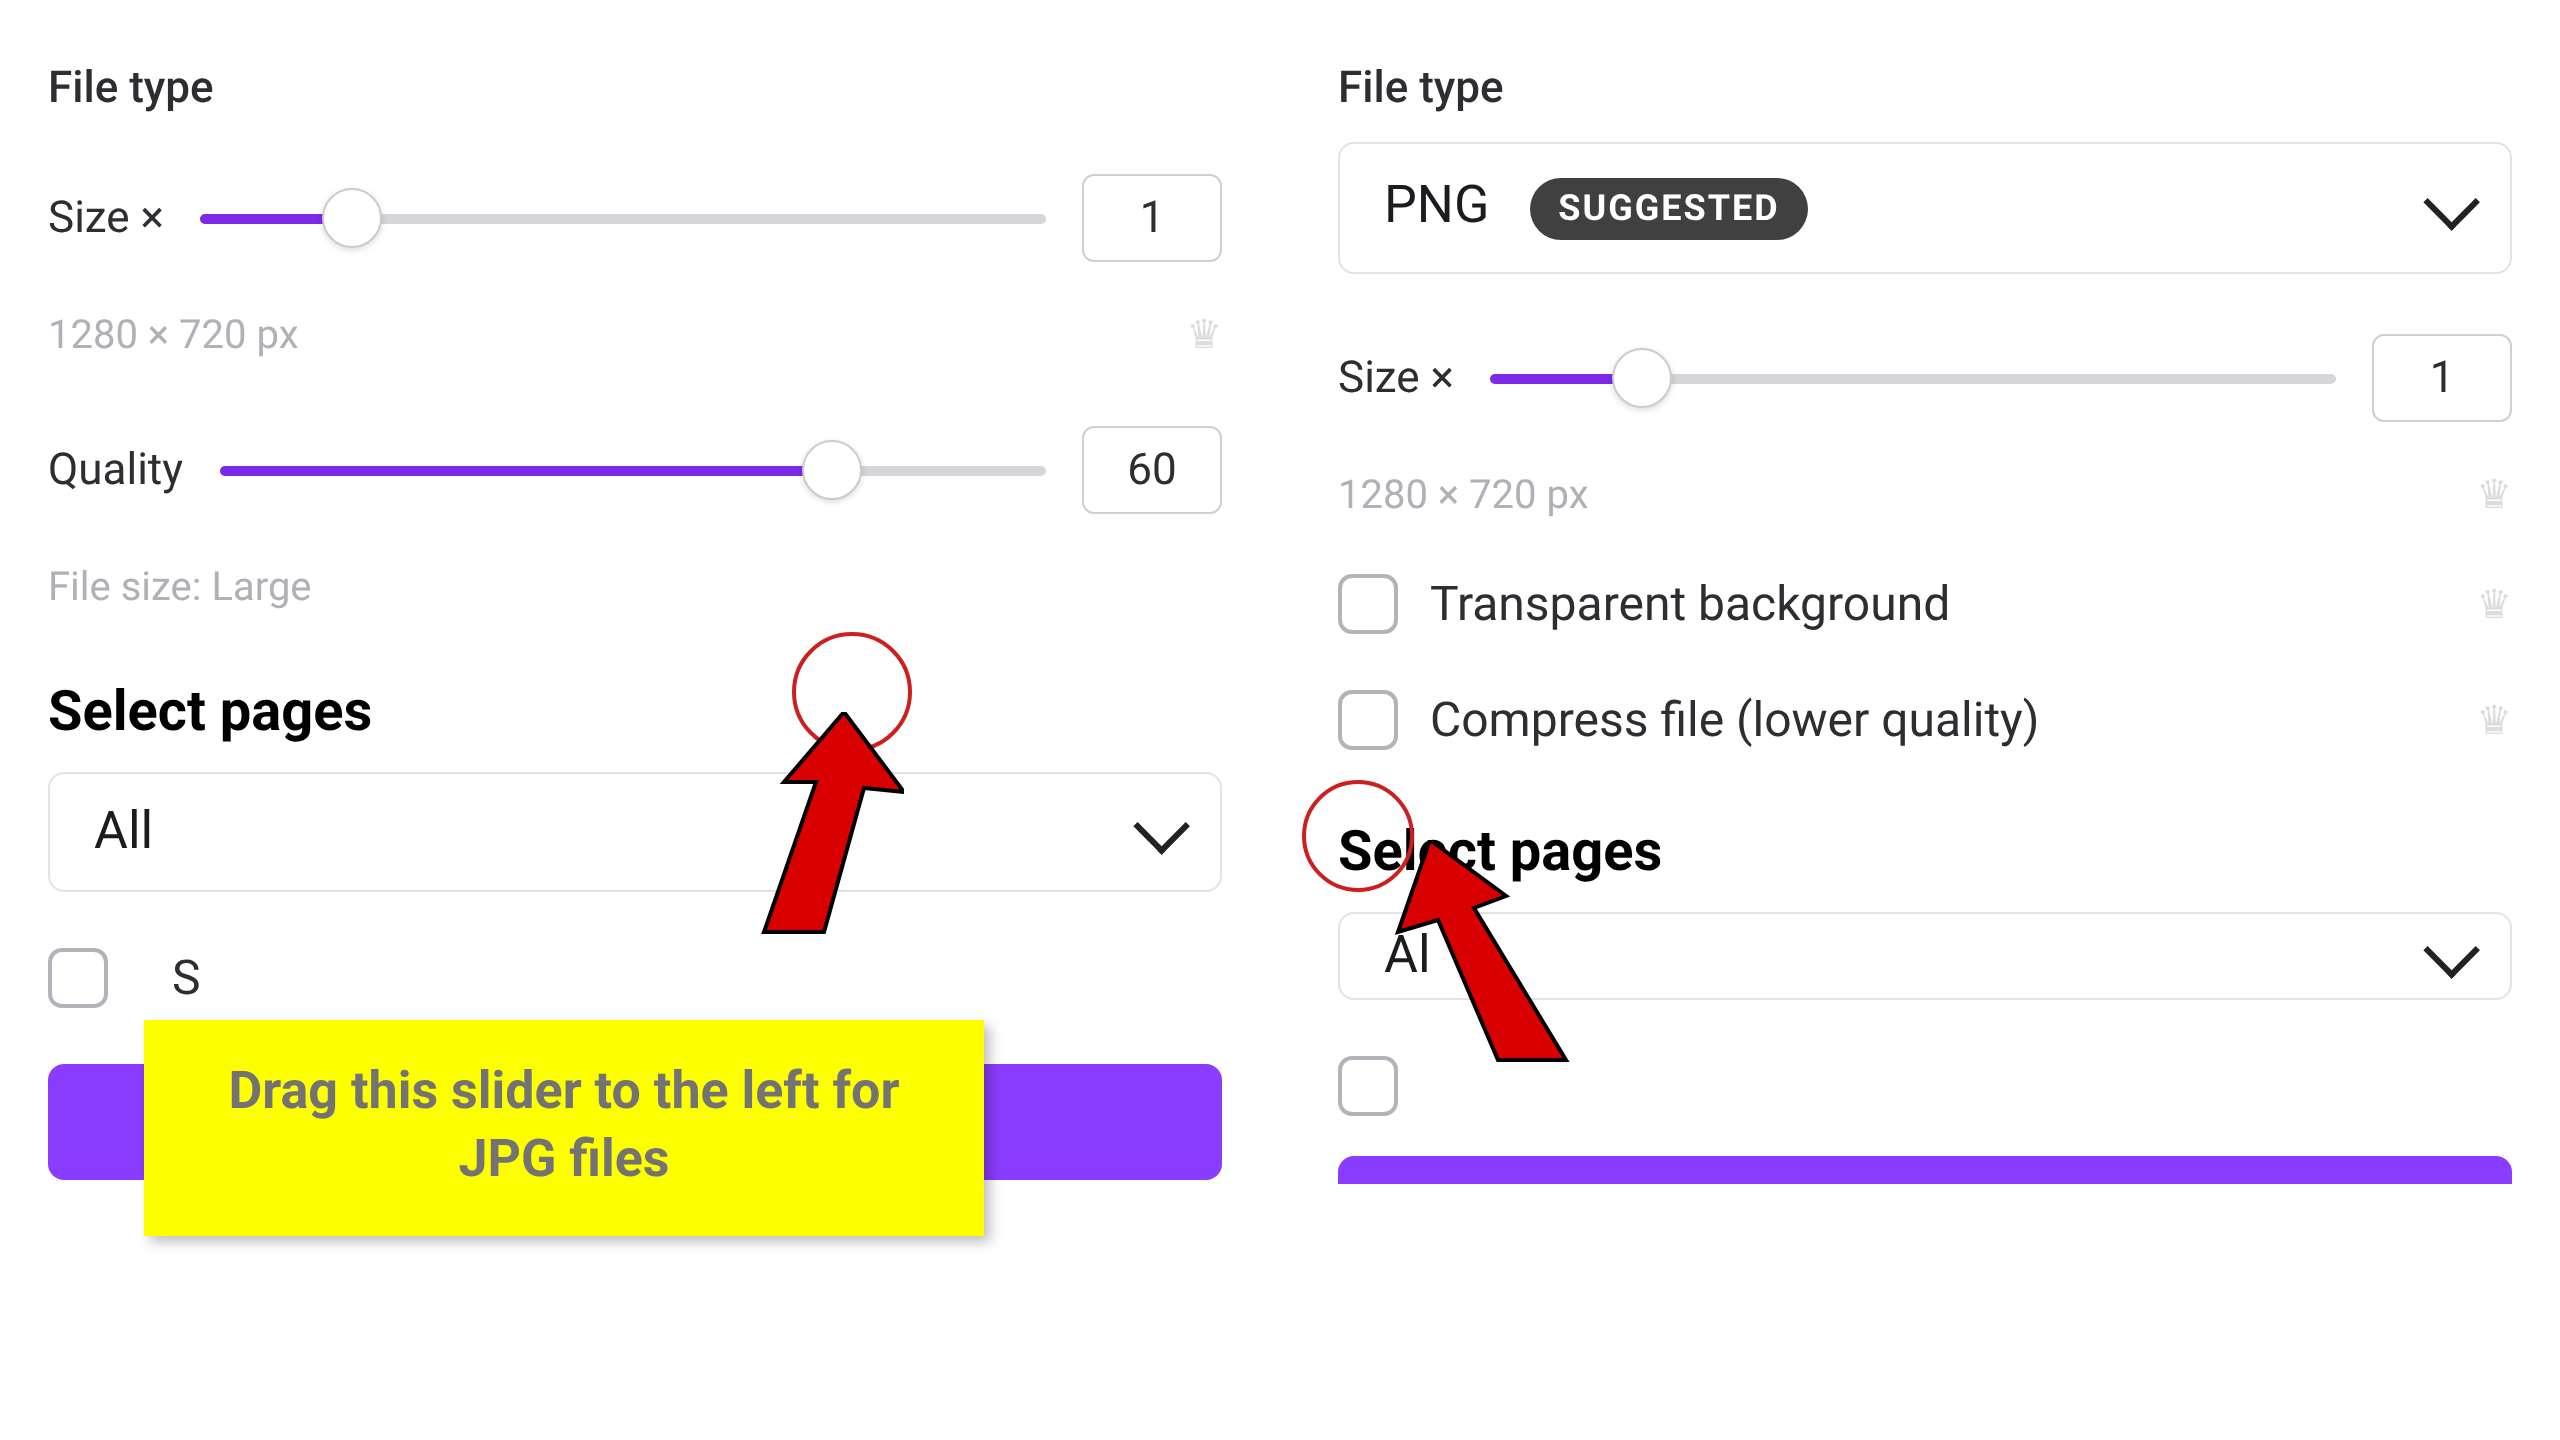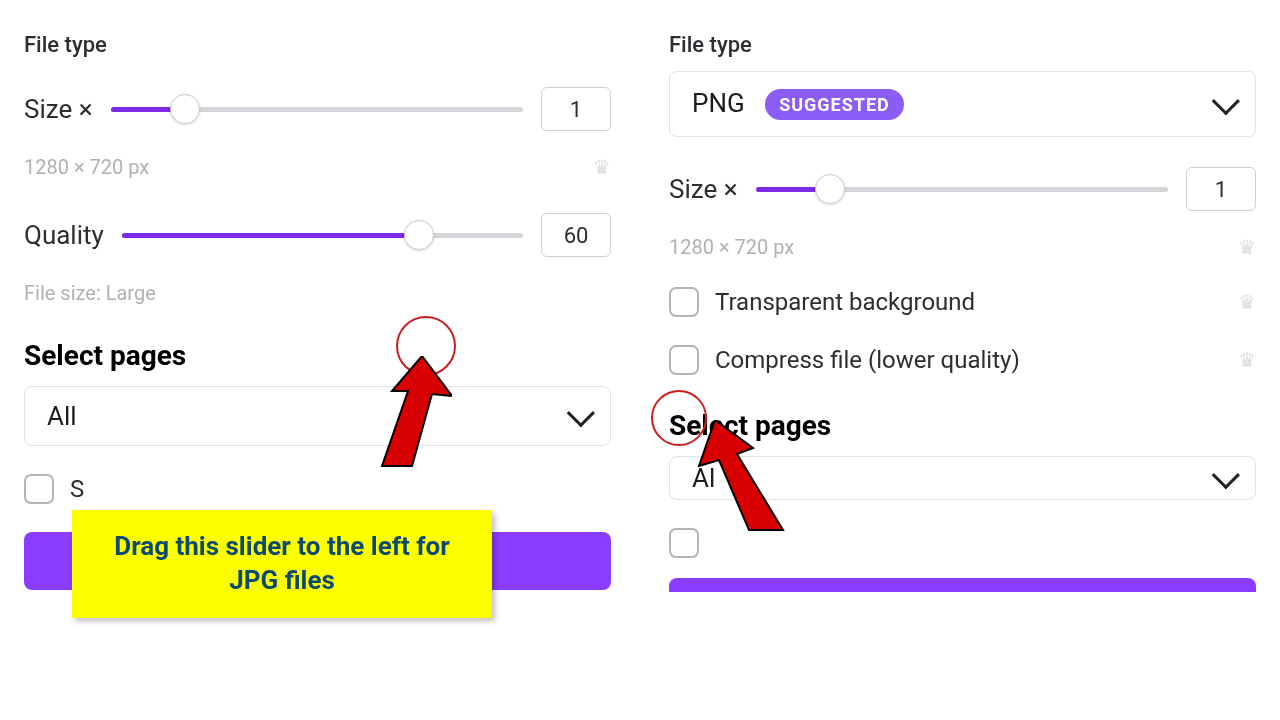--- a/index.html
+++ b/index.html
@@ -34,70 +34,70 @@
       justify-content: space-between;
       padding: 0 22px;
       font-size: 26px;
       color: #1b1b20;
       cursor: pointer;
       background: #fff;
     }
     .select.thin { border-color: #e2e2e6; }
     .badge {
       display: inline-block;
-      background: #8b5cf6;
+      background: #404040;
       color: #fff;
       font-size: 18px;
       font-weight: 700;
       letter-spacing: 1px;
       padding: 5px 14px;
       border-radius: 999px;
       margin-left: 14px;
       vertical-align: middle;
     }
     .chevron {
       width: 20px; height: 20px;
       border-right: 3.5px solid #222; border-bottom: 3.5px solid #222;
       transform: rotate(45deg) translateY(-4px);
     }
     .row { display: flex; align-items: center; margin-top: 30px; gap: 18px; }
-    .row .rowlabel { font-size: 26px; color: #2d2d32; white-space: nowrap; }
+    .row .rowlabel { font-size: 22px; color: #2d2d32; white-space: nowrap; }
     .slider-wrap { flex: 1; position: relative; height: 24px; display: flex; align-items: center; }
     .track { height: 5px; background: #d6d6da; width: 100%; border-radius: 4px; position: relative; }
     .fill { position: absolute; left: 0; top: 0; height: 5px; background: #7d2ae8; border-radius: 4px; }
     .thumb {
       position: absolute; width: 30px; height: 30px; background: #fff;
       border: 1.5px solid #ccc; border-radius: 50%; top: 50%; transform: translate(-50%,-50%);
       box-shadow: 0 1px 3px rgba(0,0,0,0.15);
     }
     .numbox {
       width: 70px; height: 44px; border: 1.5px solid #cfcfd4; border-radius: 6px;
       display: flex; align-items: center; justify-content: center; font-size: 22px; color:#2d2d32;
     }
     .dim { font-size: 20px; color: #b0b0b6; margin-top: 24px; display: flex; justify-content: space-between; align-items: center; }
     .crown { color: #dcdce0; font-size: 20px; }
     .checkbox {
       width: 30px; height: 30px; border: 2px solid #b3b3ba; border-radius: 7px; background:#fff; flex-shrink:0;
     }
-    .checkrow { display: flex; align-items: center; gap: 16px; margin-top: 28px; font-size: 24px; color:#2d2d32; justify-content: space-between;}
+    .checkrow { display: flex; align-items: center; gap: 32px; margin-top: 28px; font-size: 24px; color:#2d2d32; justify-content: space-between;}
     .checkrow .left-group { display:flex; align-items:center; gap:16px;}
     .dl-btn {
       width: 100%; height: 58px; background: #8b3dff; color:#fff; border:none; border-radius:8px;
       font-size: 24px; font-weight:600; margin-top: 28px; cursor:pointer;
     }
     .red-circle {
       position: absolute; border: 2.5px solid #cc1f1f; border-radius: 50%;
       pointer-events: none;
     }
     .arrow {
       position: absolute; pointer-events: none;
     }
     .callout {
       position: absolute; background: #fdff00; padding: 20px 28px; font-size: 26px;
-      font-weight: 700; color: #0c4a6e; text-align: center; line-height: 1.3;
+      font-weight: 700; color: #737373; text-align: center; line-height: 1.3;
       box-shadow: 3px 3px 6px rgba(0,0,0,0.25);
     }
     .section-head { font-size: 28px; font-weight: 700; color:#000000; margin-top: 34px; }
   </style>
 </head>
 <body>
 
 <div class="panel">
   <div class="label">File type</div>
 

